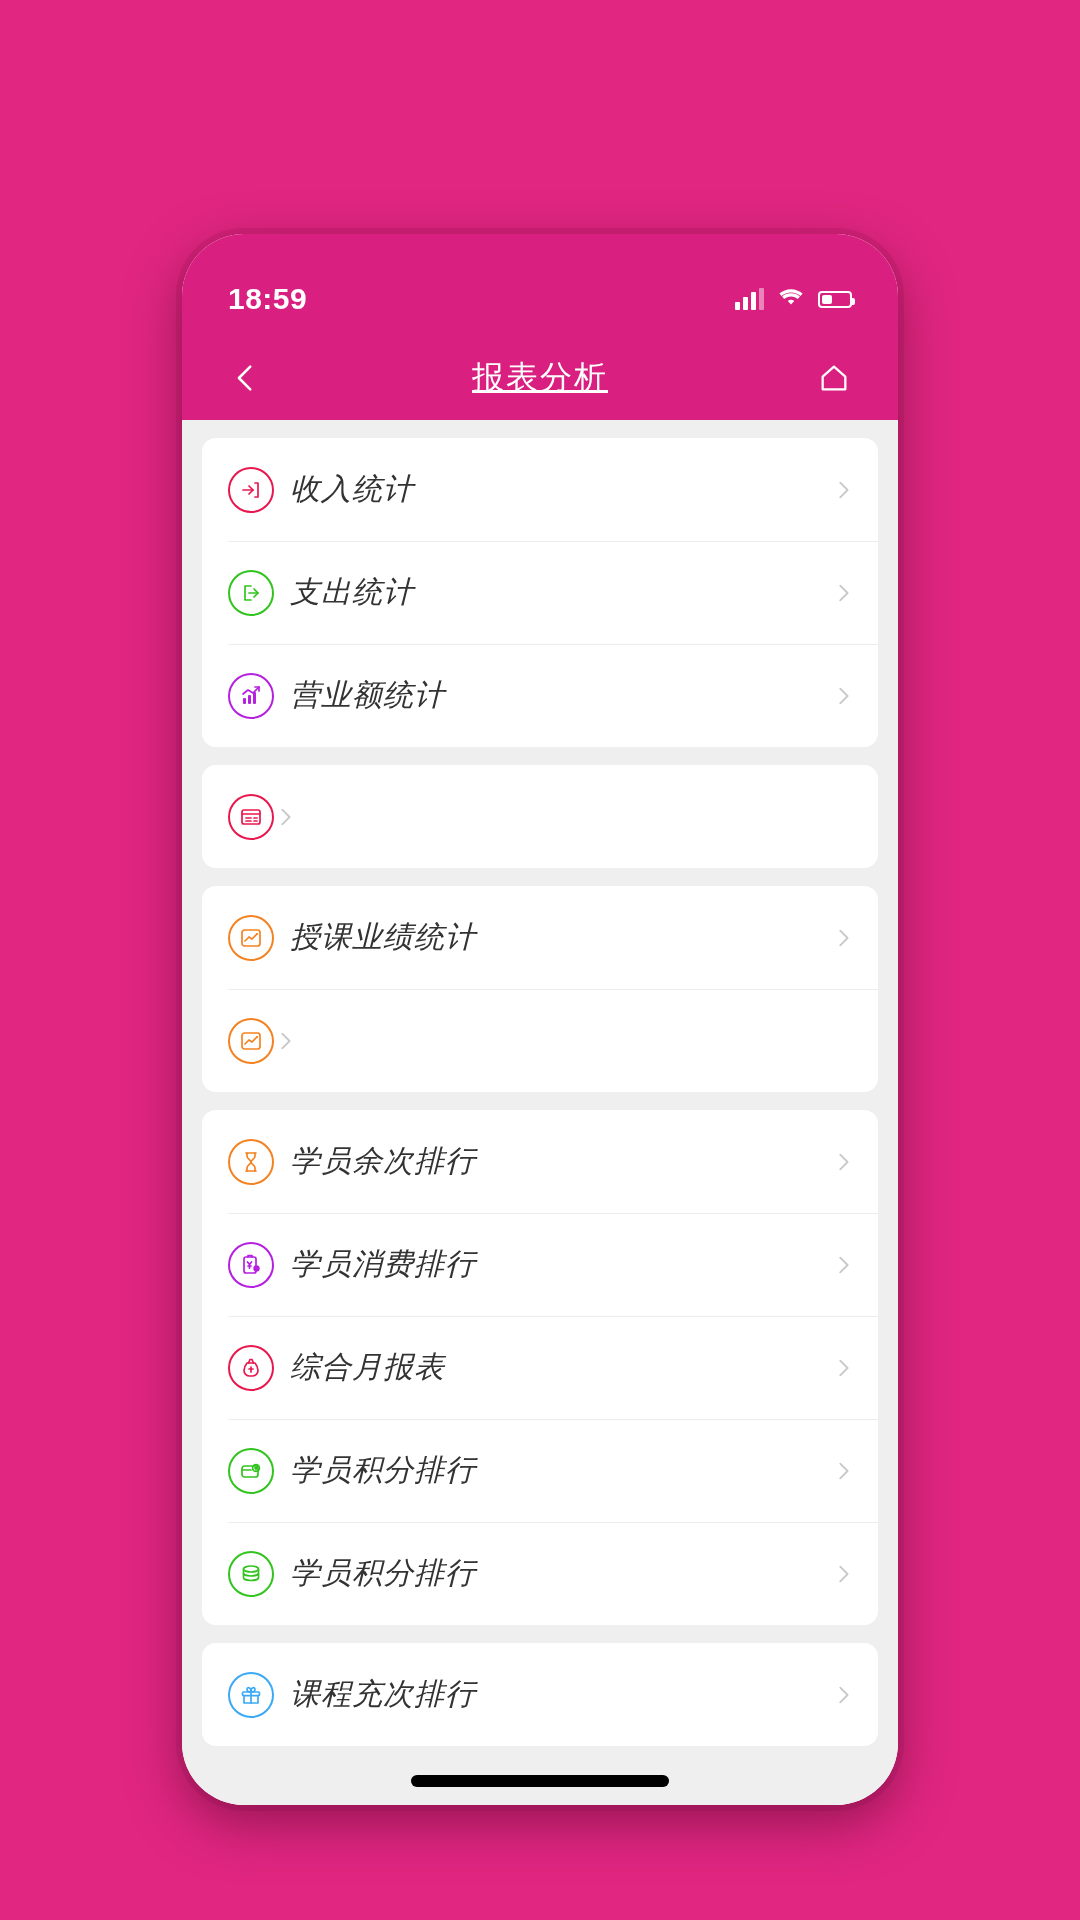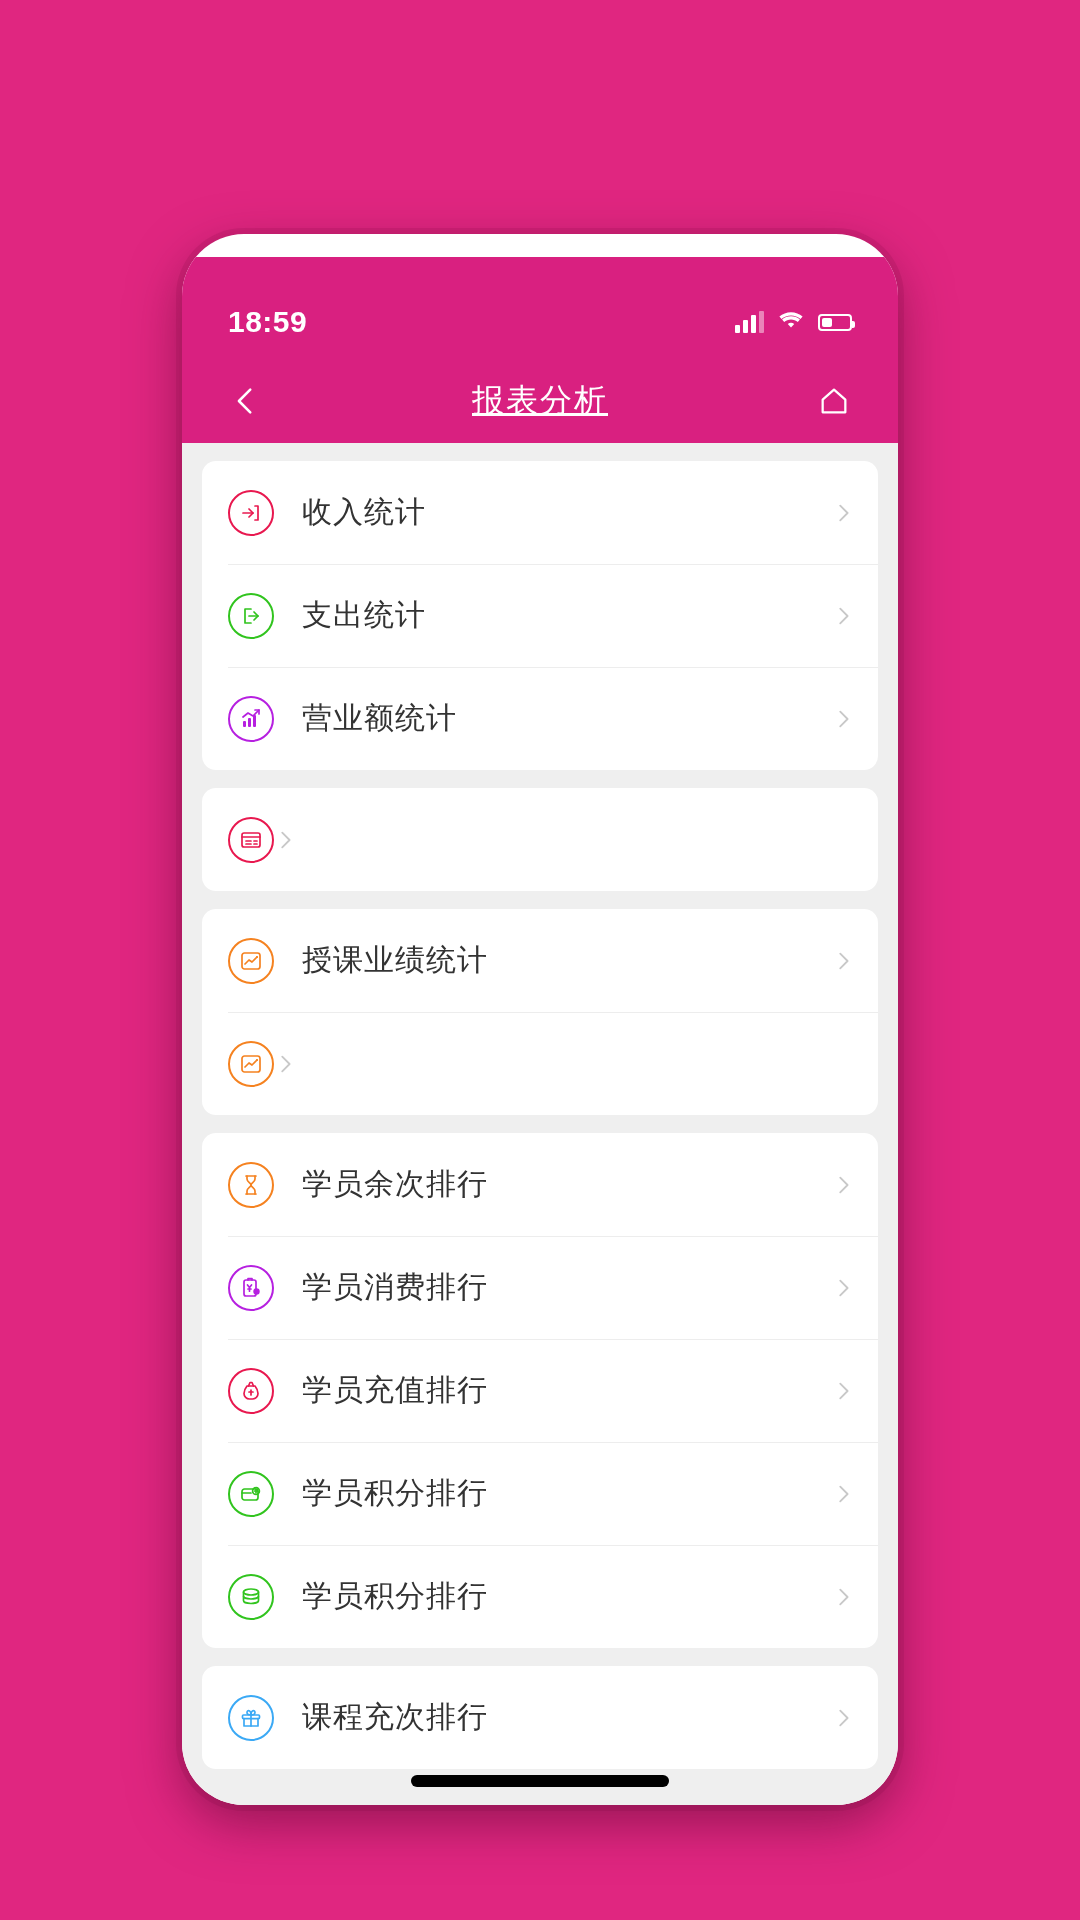--- a/index.html
+++ b/index.html
@@ -30,21 +30,20 @@
   
   #status-bar {
     position: relative;
     height: 102px;
     background: #D92080;
     display: flex;
     align-items: center;
     justify-content: space-between;
     padding: 28px 46px 0 46px;
     color: #ffffff;
-    margin-top: 23px;
   }
   #status-time {
     font-size: 30px;
     font-weight: bold;
     letter-spacing: 0.5px;
   }
   #status-icons {
     display: flex;
     align-items: center;
     gap: 14px;
@@ -123,26 +122,27 @@
   }
   .row-icon {
     width: 46px; height: 46px;
     border-radius: 50%;
     border: 2px solid currentColor;
     display: flex; align-items: center; justify-content: center;
     flex: 0 0 auto;
   }
   .row-icon svg { width: 24px; height: 24px; display: block; }
   .row-label {
-    margin-left: 28px;
+    margin-left: 16px;
     font-size: 30px;
     color: #333333;
     letter-spacing: 1px;
     flex: 1 1 auto;
     white-space: nowrap;
+    font-style: italic;
   }
   .chevron {
     flex: 0 0 auto;
     color: #c8c8c8;
   }
   .chevron svg { width: 22px; height: 22px; display: block; }
 
   
   #home-indicator {
     position: absolute;
@@ -348,21 +348,21 @@
         <div class="row">
           <span class="row-icon" style="color: rgb(232, 24, 79);">
             <svg viewBox="0 0 24 24">
               <g fill="none" stroke="currentColor" stroke-width="1.7" stroke-linecap="round" stroke-linejoin="round">
                 <path d="M8 7 h8 c2 2.5 3 5 3 7.5 A5.5 5.5 0 0 1 13.5 20 h-3 A5.5 5.5 0 0 1 5 14.5 C5 12 6 9.5 8 7 Z"></path>
                 <path d="M9.5 7 L11 3.5 h2 L14.5 7"></path>
                 <path d="M12 11 v5 M10 13 h4"></path>
               </g>
             </svg>
           </span>
-          <span class="row-label">学员充值排行</span>
+          <span class="row-label">综合月报表</span>
           <span class="chevron">
             <svg viewBox="0 0 24 24" fill="none" stroke="currentColor" stroke-width="2" stroke-linecap="round" stroke-linejoin="round">
               <polyline points="9 4 17 12 9 20"></polyline>
             </svg>
           </span>
         </div>
         <div class="row">
           <span class="row-icon" style="color: rgb(49, 196, 30);">
             <svg viewBox="0 0 24 24">
               <g fill="none" stroke="currentColor" stroke-width="1.7" stroke-linecap="round" stroke-linejoin="round">

